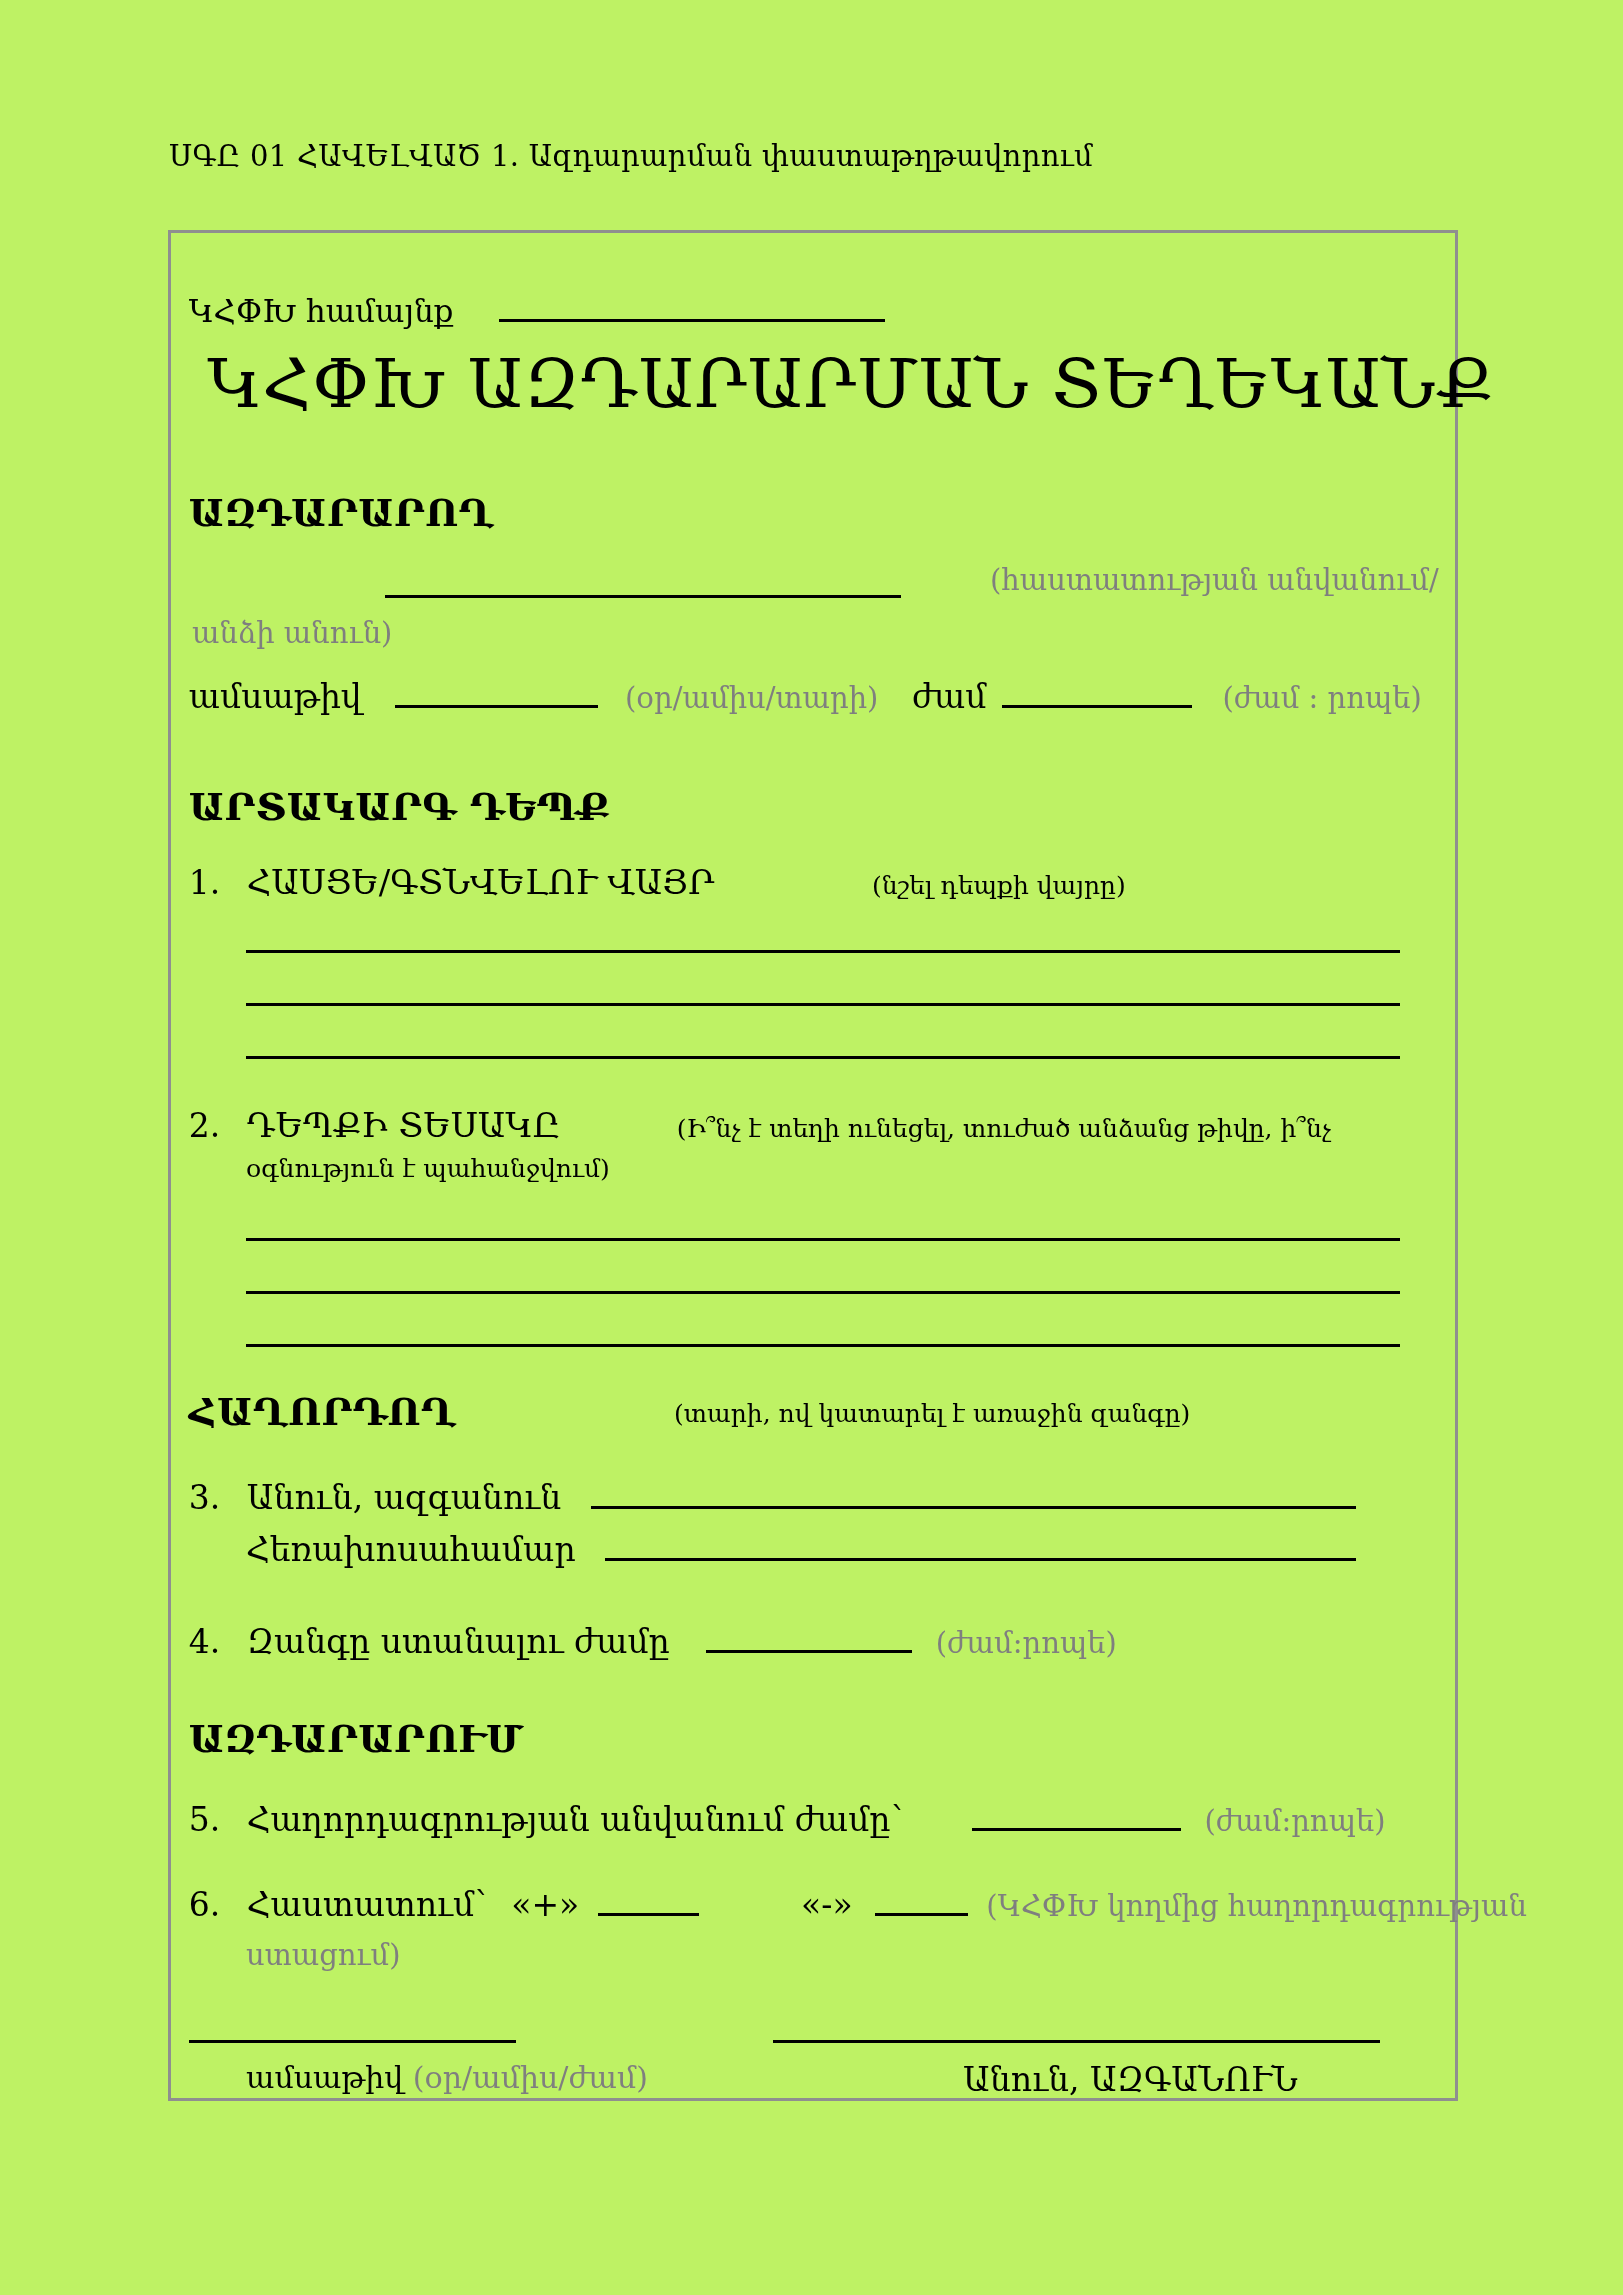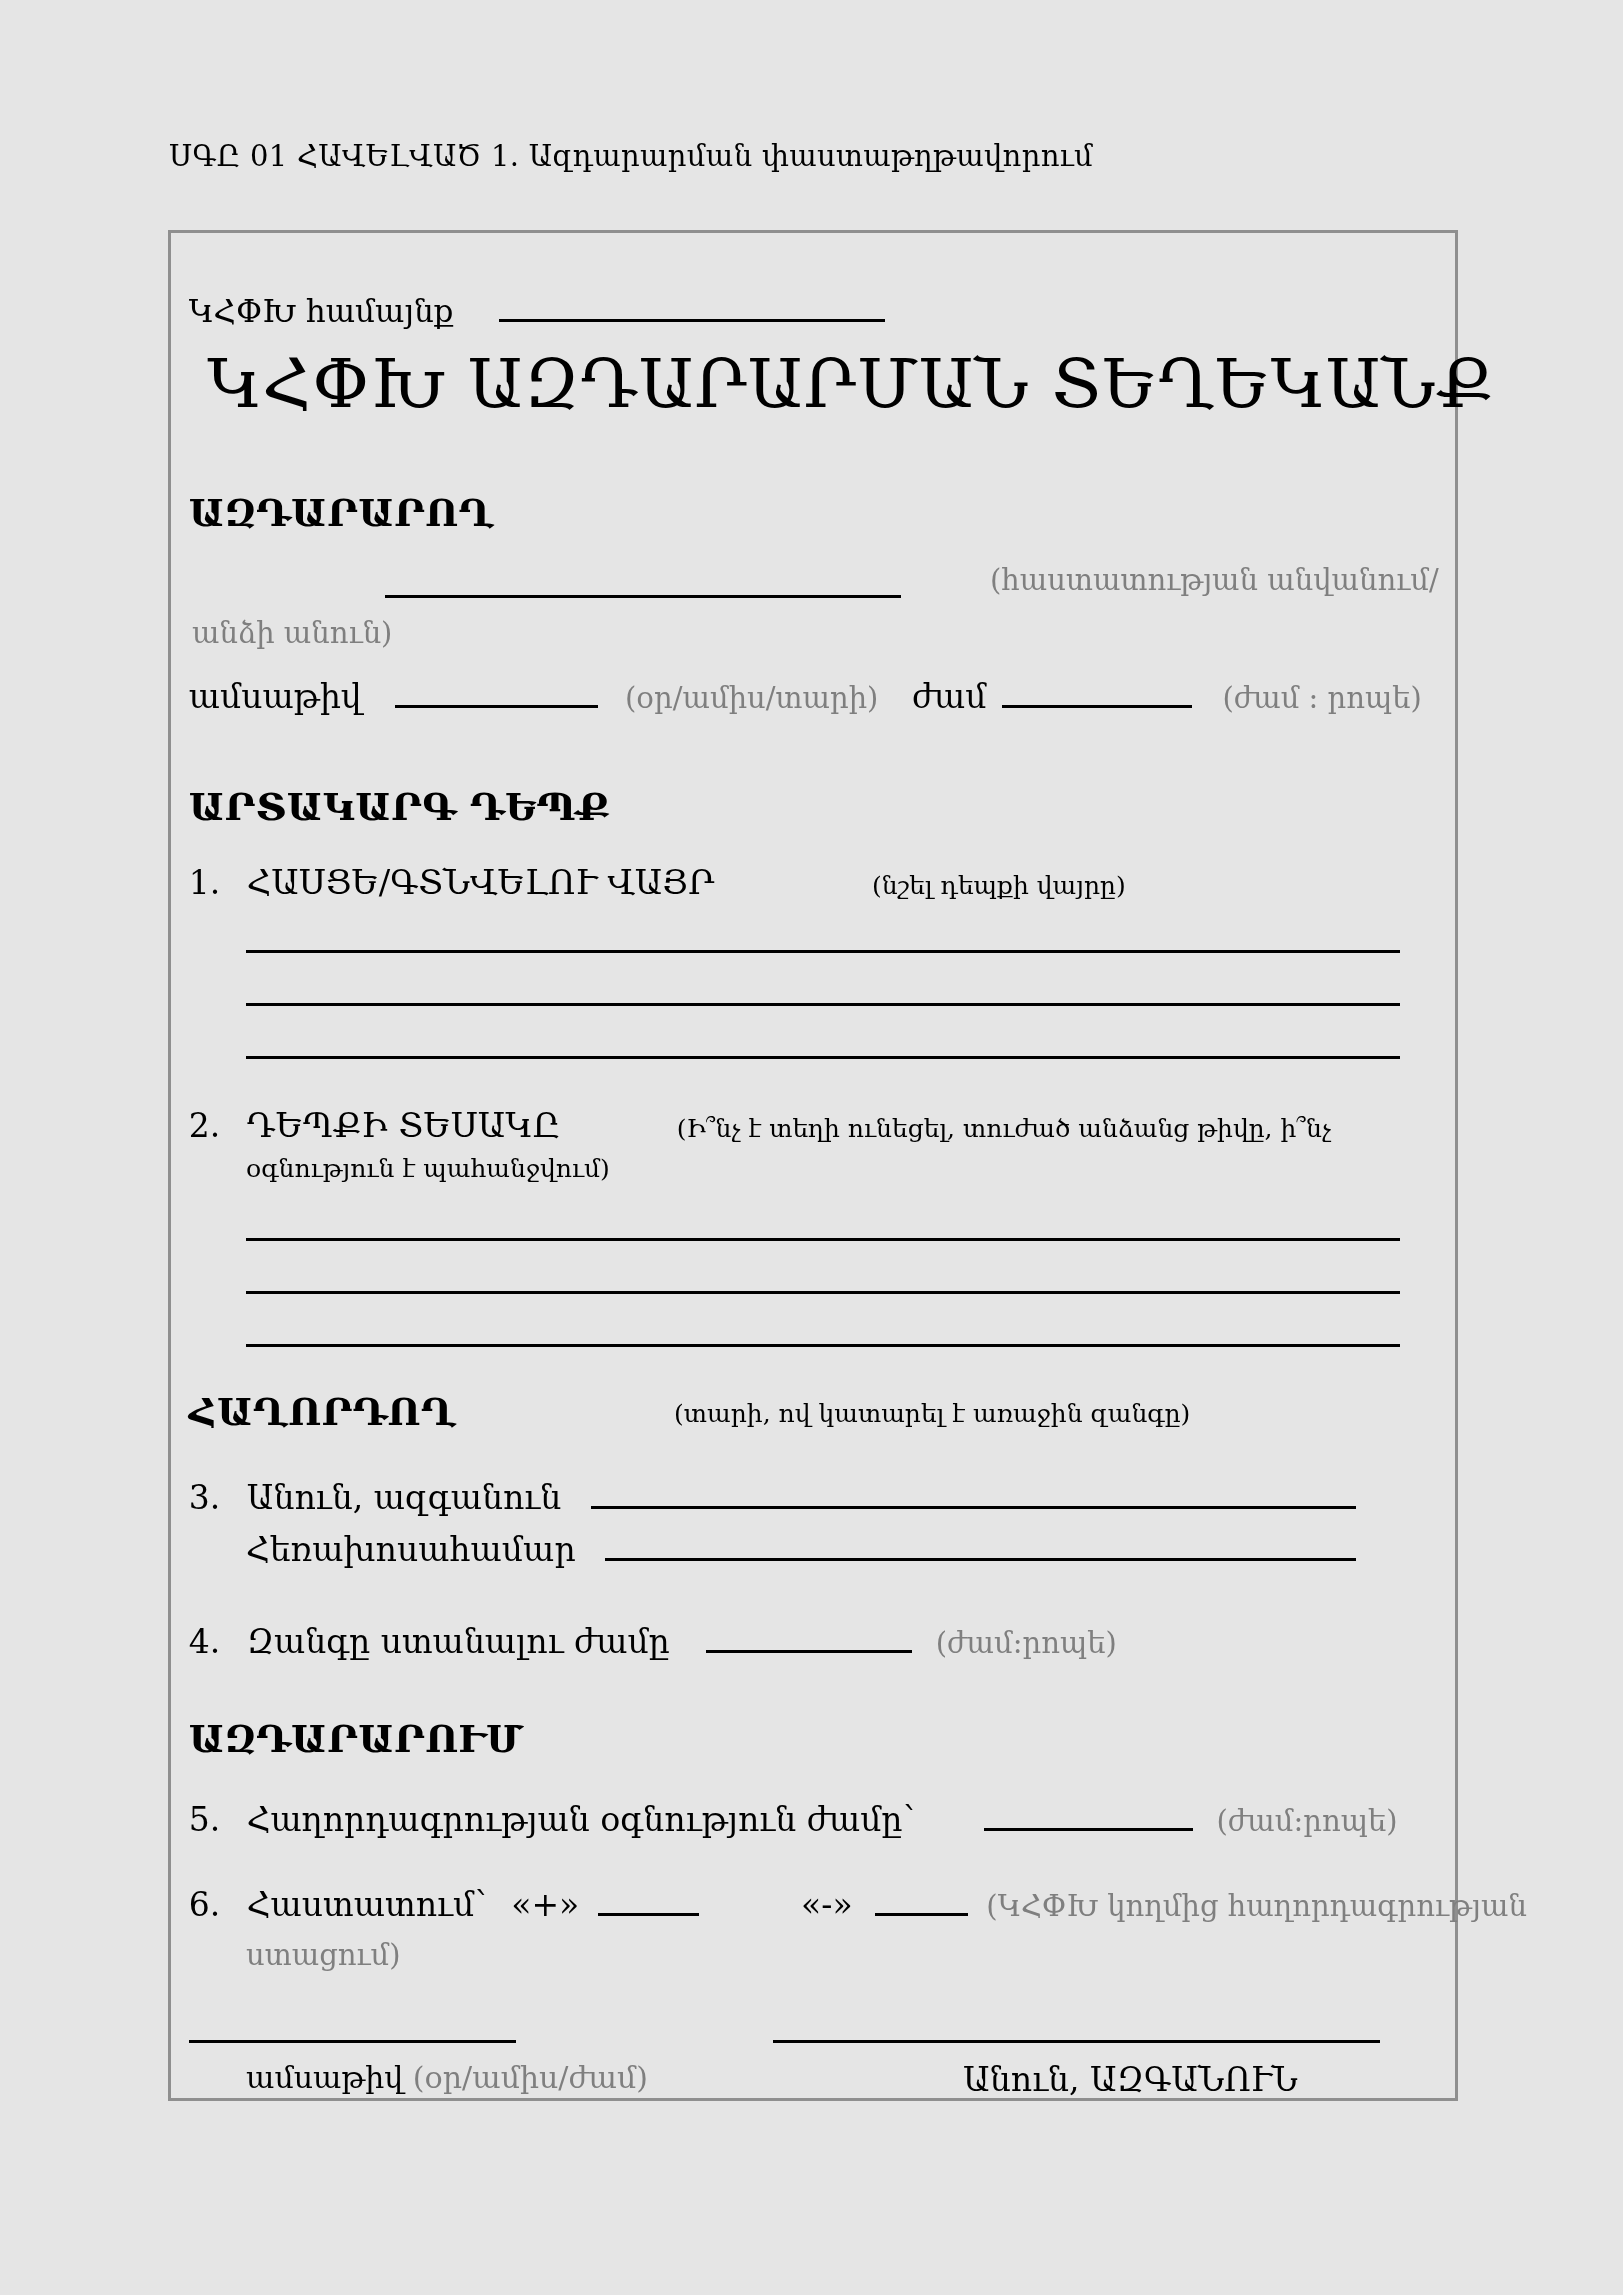--- a/index.html
+++ b/index.html
@@ -1,20 +1,20 @@
 <!DOCTYPE html>
 <html style="font-size:10.5px"><head>
 <meta charset="utf-8">
 <style>
   html, body { margin: 0; padding: 0; background: #ffffff; }
   .page {
     position: relative;
     width: 1623px;
     height: 2295px;
-    background: #e5e5e5;
+    background: #bef264;
     font-family: "DejaVu Serif", "DejaVu Sans", "Liberation Serif", serif;
     color: #000000;
     overflow: hidden;
   }
   .abs { position: absolute; }
   .muted { color: #7f7f7f; }
   .nowrap { white-space: nowrap; }
 
   .page-header {
     left: 169px; top: 139px;
@@ -167,21 +167,21 @@
 
     <div class="abs item-row item4-row">
       <span class="num">4.</span><span>Զանգը ստանալու ժամը</span>
       <span class="uline" style="width:206px; margin-left:26px;"></span>
       <span class="note muted" style="margin-left:13px;">(ժամ:րոպե)</span>
     </div>
 
     <div class="abs section-heading h-notification">ԱԶԴԱՐԱՐՈՒՄ</div>
 
     <div class="abs item-row item5-row">
-      <span class="num">5.</span><span>Հաղորդագրության օգնություն ժամը՝</span>
+      <span class="num">5.</span><span>Հաղորդագրության անվանում ժամը՝</span>
       <span class="uline" style="width:209px; margin-left:59px;"></span>
       <span class="note muted" style="margin-left:13px;">(ժամ:րոպե)</span>
     </div>
 
     <div class="abs item-row item6-row">
       <span class="num">6.</span><span>Հաստատում՝</span>
       <span style="margin-left:14.4px;">«+»</span>
       <span class="uline" style="width:101px; margin-left:7.9px;"></span>
       <span style="margin-left:92px;">«-»</span>
       <span class="uline" style="width:93px; margin-left:11.8px;"></span>

